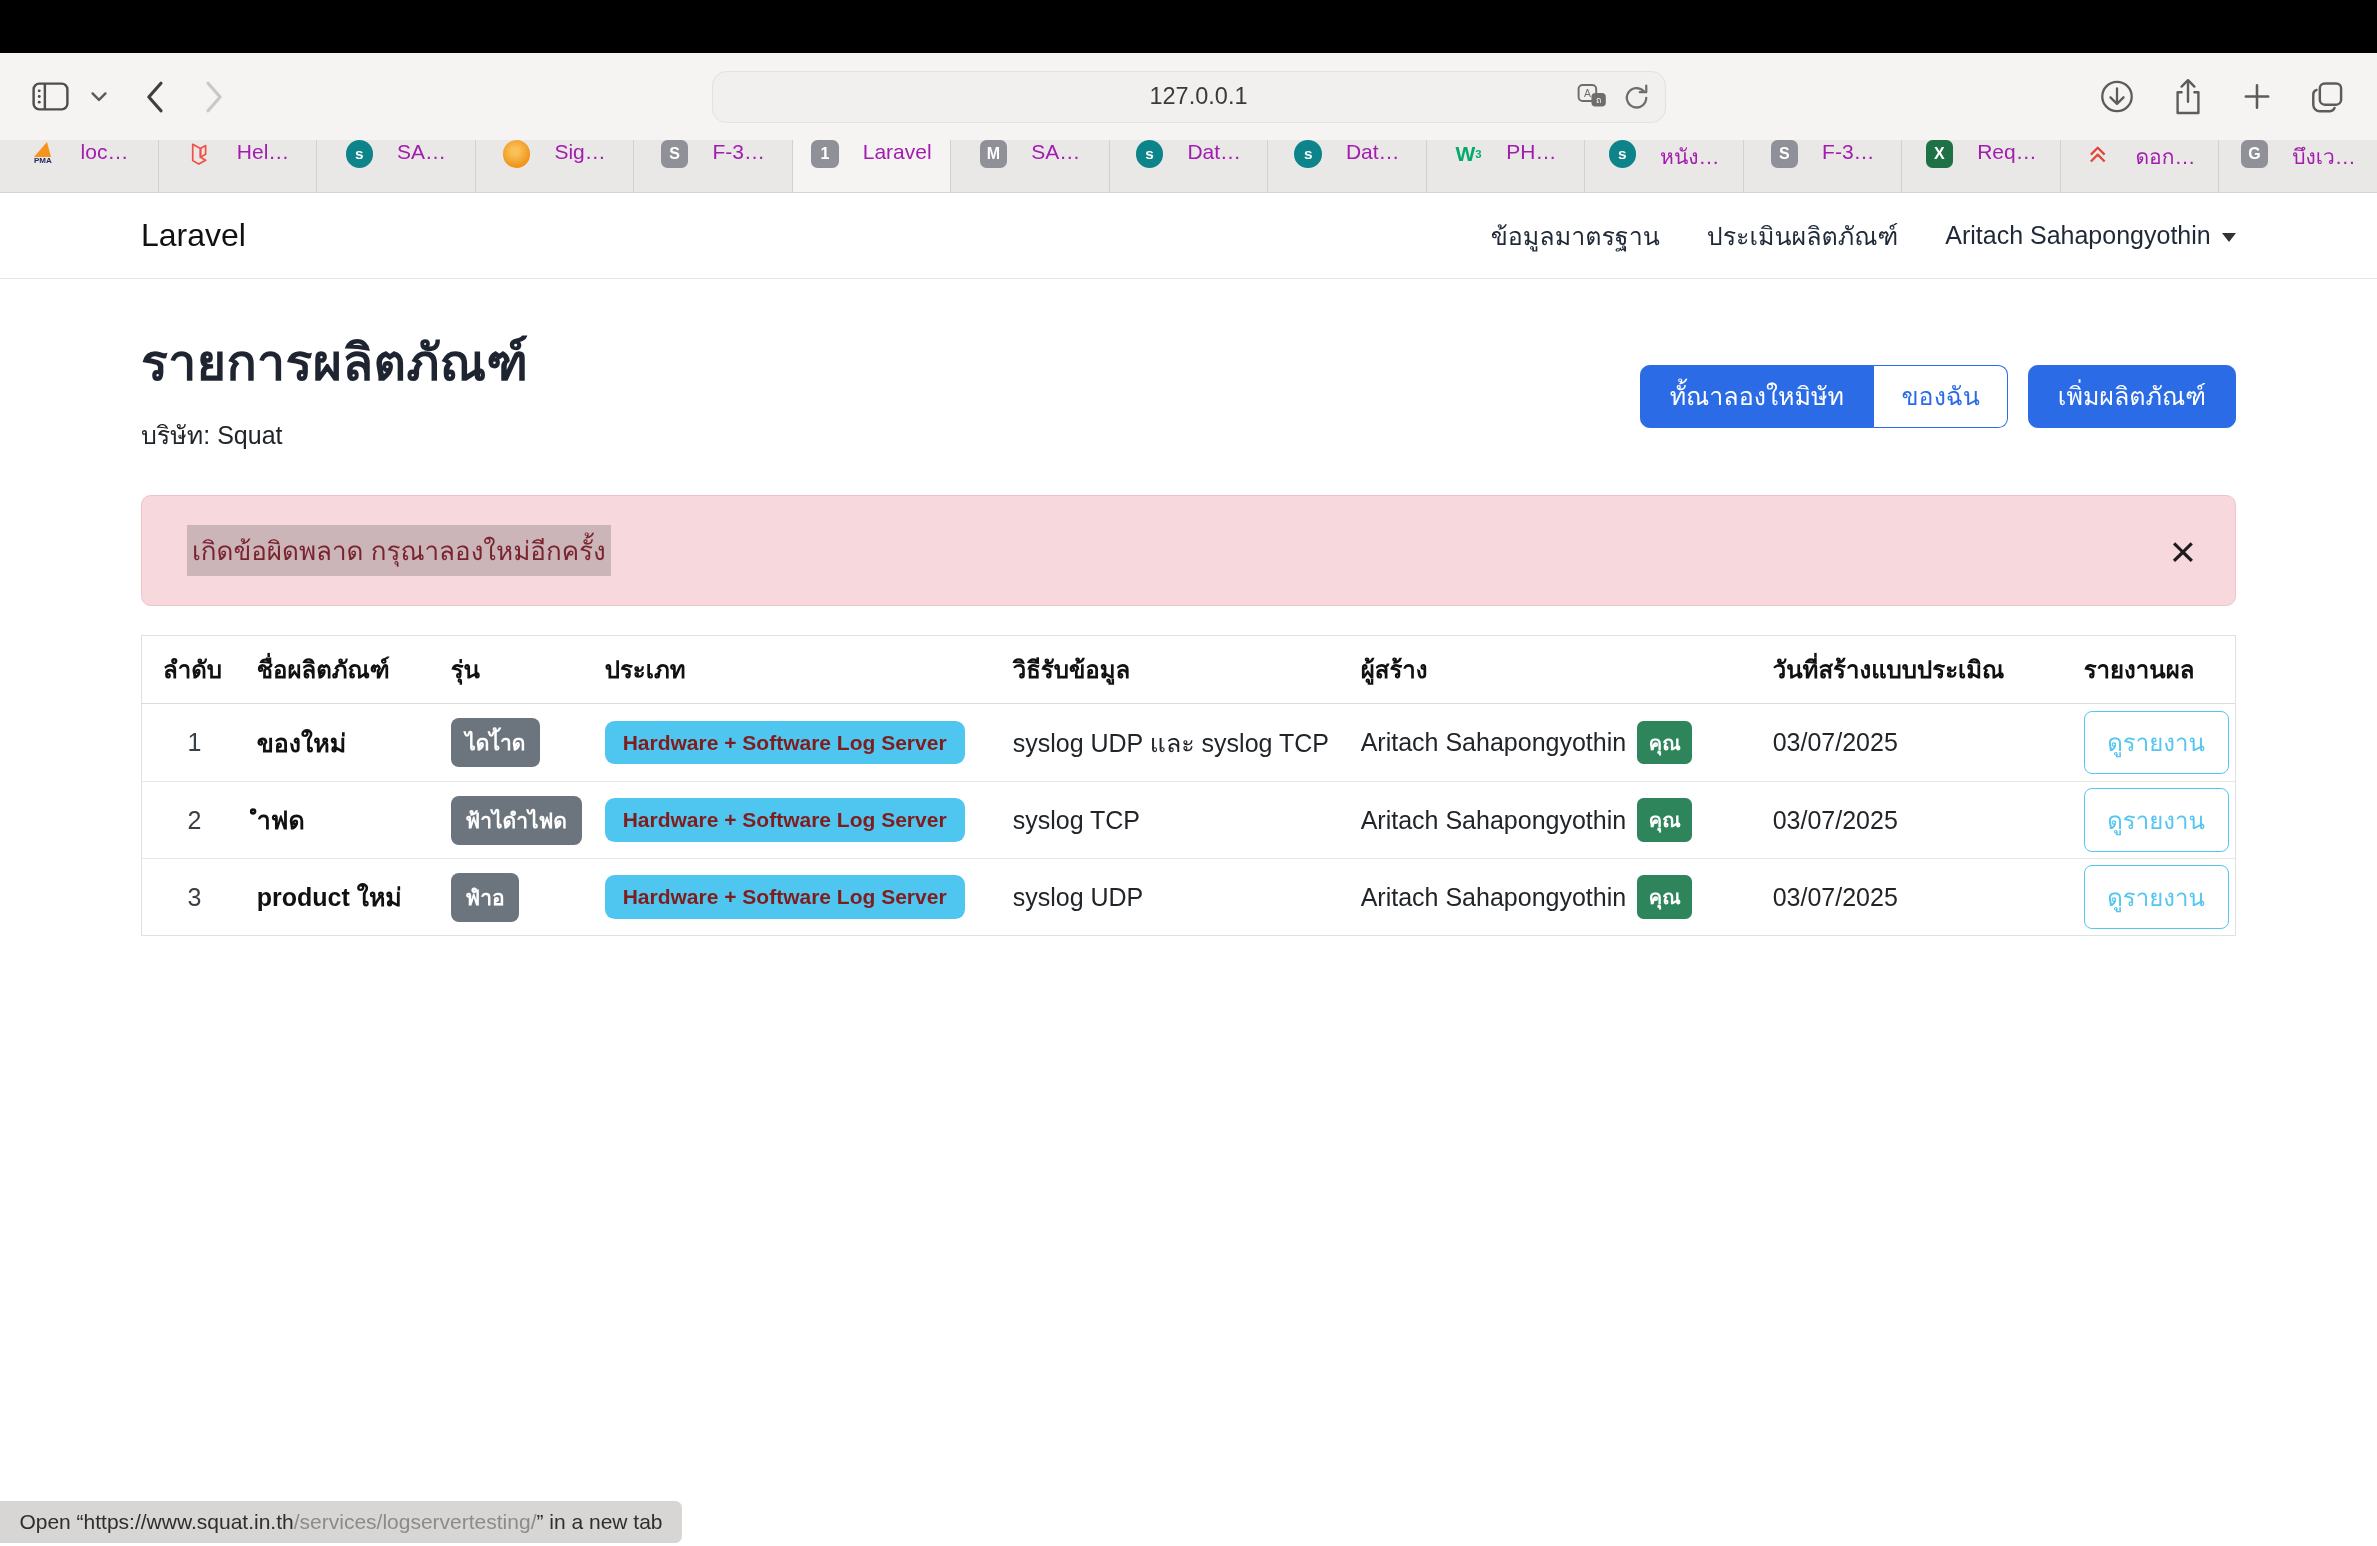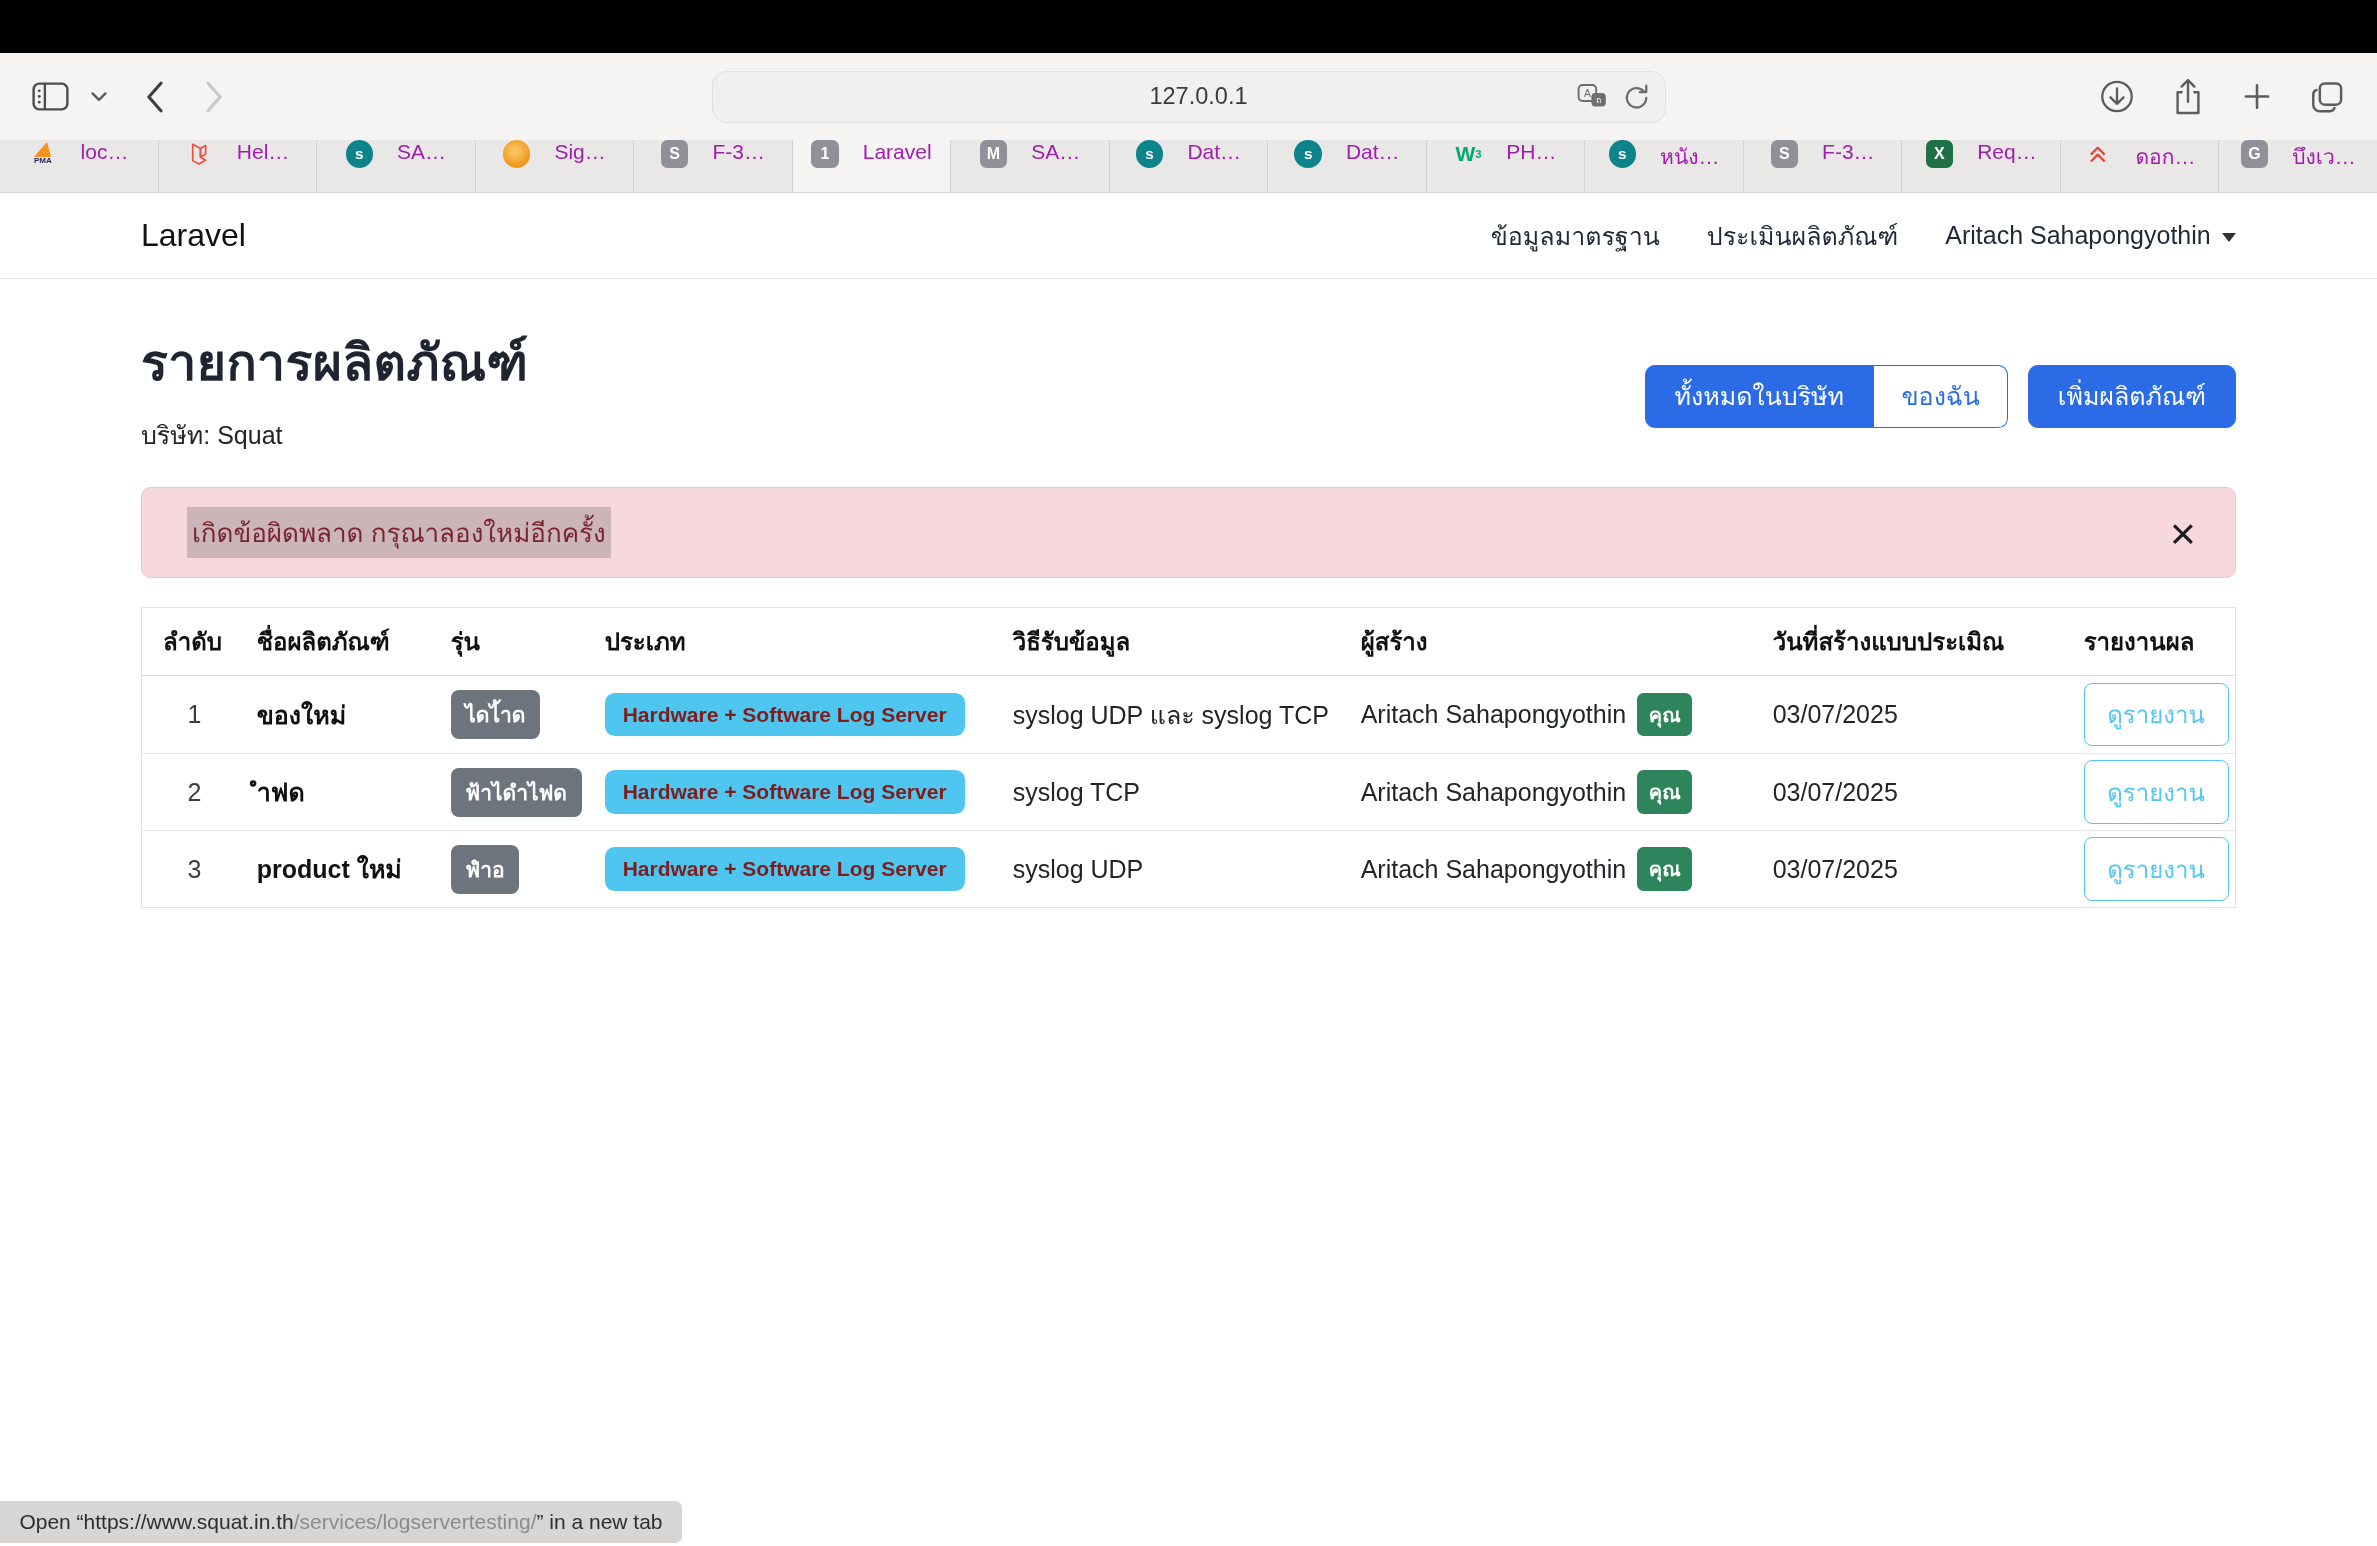--- a/index.html
+++ b/index.html
@@ -56,21 +56,21 @@
   .page-title { font-size:50px; font-weight:700; color:#1e2430; letter-spacing:0.4px; }
   .page-subtitle { font-size:25px; color:#212529; margin-top:13px; }
   .actions { display:flex; align-items:flex-start; gap:19.4px; margin-top:14.6px; }
   .seg { display:flex; }
   .btn { font-family:inherit; cursor:pointer; font-size:25px; height:63px; display:inline-flex; align-items:center; }
   .seg-left { background:#2b6ce6; color:#fff; border:1.6px solid #2b6ce6; border-radius:9.7px 0 0 9.7px; padding:0 29px; }
   .seg-right { background:#fff; color:#2b6ce6; border:1.6px solid #2b6ce6; border-left:none; border-radius:0 9.7px 9.7px 0; padding:0 27.5px; }
   .btn-add { background:#2b6ce6; color:#fff; border:1.6px solid #2b6ce6; border-radius:9.7px; padding:0 29px; }
 
   
-  .alert { position:relative; margin-top:32px; height:91px; background:#f7d8dd; border:0.8px solid #efc3cb;
+  .alert { position:relative; margin-top:40px; height:111px; background:#f7d8dd; border:0.8px solid #efc3cb;
     border-radius:9.7px; display:flex; align-items:center; padding:7px 45px; }
   .alert-text { font-size:26px; font-weight:500; color:#7a2430; background:rgba(90,90,90,.28); padding:4.9px 4.9px; }
   .alert-close { position:absolute; right:39px; top:50%; transform:translateY(-50%);
     background:none; border:none; font-size:45px; font-weight:300; color:#1c1c1c; line-height:1; cursor:pointer; }
 
   
   .table { margin-top:29px; border:0.8px solid #dfe2e5; background:#fff; }
   .thead, .trow { display:grid; grid-template-columns:105px 194px 154px 408px 348px 412px 311px 1fr; align-items:center; }
   .thead { height:68px; border-bottom:0.8px solid #d9dcdf; }
   .th { font-size:24px; font-weight:700; color:#111; padding:0 9.7px; white-space:nowrap; }
@@ -264,21 +264,21 @@
 </div>
 
 <div class="content">
   <div class="header-row">
     <div>
       <div class="page-title">รายการผลิตภัณฑ์</div>
       <div class="page-subtitle">บริษัท: Squat</div>
     </div>
     <div class="actions">
       <span class="seg">
-        <button class="btn seg-left">ทั้งหมดในบริษัท</button>
+        <button class="btn seg-left">ทั้ณาลองใหมิษัท</button>
         <button class="btn seg-right">ของฉัน</button>
       </span>
       <button class="btn btn-add">เพิ่มผลิตภัณฑ์</button>
     </div>
   </div>
 
   <div class="alert">
     <span class="alert-text">เกิดข้อผิดพลาด กรุณาลองใหม่อีกครั้ง</span>
     <button class="alert-close">×</button>
   </div>

